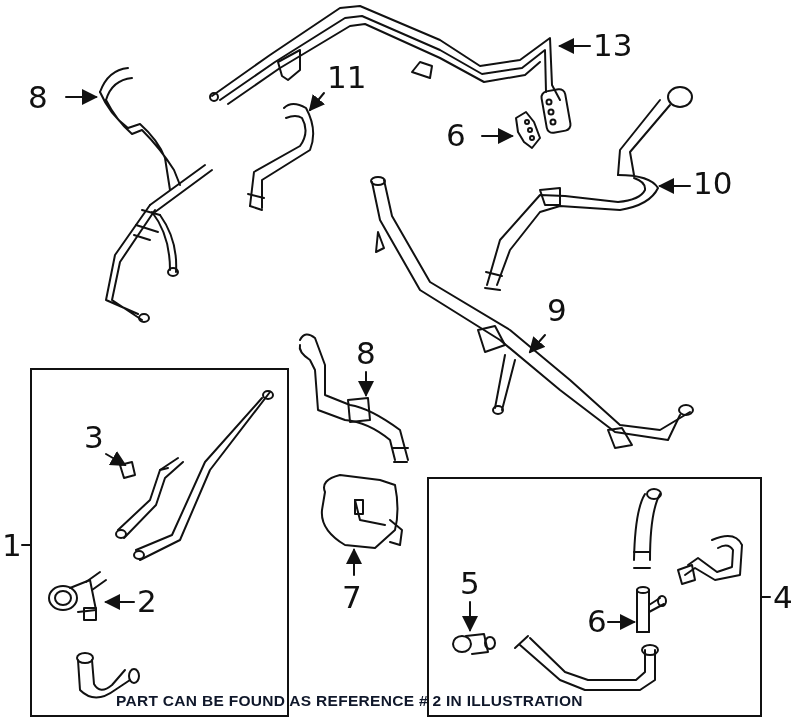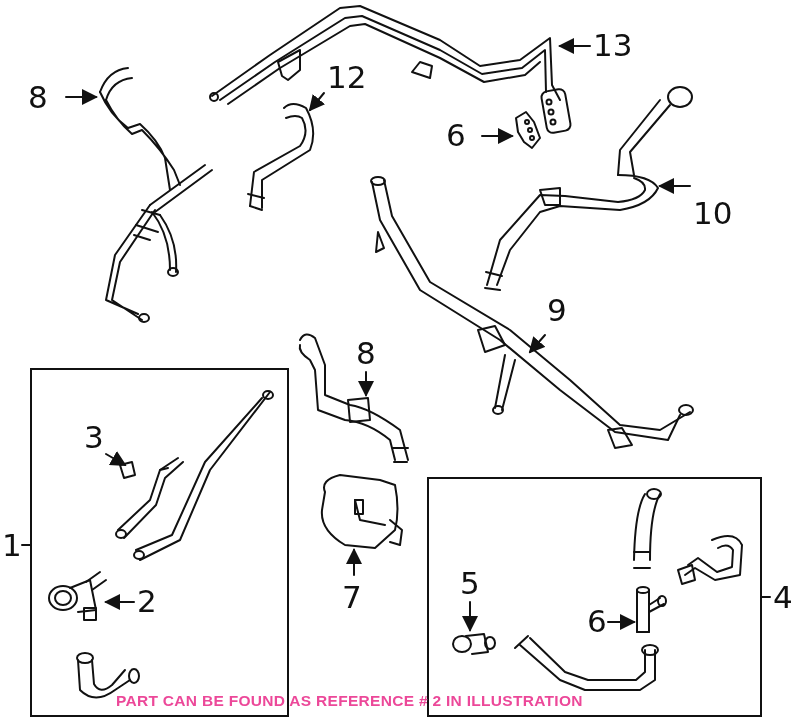--- a/index.html
+++ b/index.html
@@ -1,19 +1,19 @@
 <!DOCTYPE html>
 <html><head>
 <meta charset="utf-8">
 <style>
   html, body { margin:0; padding:0; background:#ffffff; }
   body { width:800px; height:717px; position:relative; overflow:hidden; font-family:"Liberation Sans", sans-serif; }
   svg { position:absolute; left:0; top:0; }
   .lbl { position:absolute; font-family:"DejaVu Sans", sans-serif; font-size:31px; color:#111; line-height:1; }
-  .note { position:absolute; left:116px; top:692px; font-family:"Liberation Sans", sans-serif; font-weight:bold; font-size:15.5px; color:#ec4899; letter-spacing:0.3px; white-space:nowrap; }
+  .note { position:absolute; left:116px; top:692px; font-family:"Liberation Sans", sans-serif; font-weight:bold; font-size:15.5px; color:#0f172a; letter-spacing:0.3px; white-space:nowrap; }
   .box { position:absolute; border:2px solid #111; box-sizing:border-box; }
 </style>
 </head>
 <body>
 
 <div class="box" style="left:30px;top:368px;width:259px;height:349px;"></div>
 <div class="box" style="left:427px;top:477px;width:335px;height:240px;"></div>
 
 <svg width="800" height="717" viewBox="0 0 800 717">
   <defs>
@@ -171,19 +171,19 @@
 
 <span class="lbl" style="left:2px;top:530px;">1</span>
 <span class="lbl" style="left:137px;top:586px;">2</span>
 <span class="lbl" style="left:84px;top:422px;">3</span>
 <span class="lbl" style="left:773px;top:582px;">4</span>
 <span class="lbl" style="left:460px;top:568px;">5</span>
 <span class="lbl" style="left:587px;top:606px;">6</span>
 <span class="lbl" style="left:342px;top:582px;">7</span>
 <span class="lbl" style="left:356px;top:338px;">8</span>
 <span class="lbl" style="left:547px;top:295px;">9</span>
-<span class="lbl" style="left:693px;top:168px;margin-top:30px;">10</span>
-<span class="lbl" style="left:327px;top:62px;">12</span>
+<span class="lbl" style="left:693px;top:168px;">10</span>
+<span class="lbl" style="left:327px;top:62px;">11</span>
 <span class="lbl" style="left:28px;top:82px;">8</span>
 <span class="lbl" style="left:593px;top:30px;">13</span>
 <span class="lbl" style="left:446px;top:120px;">6</span>
 
 <div class="note">PART CAN BE FOUND AS REFERENCE # 2 IN ILLUSTRATION</div>
 
 </body></html>

